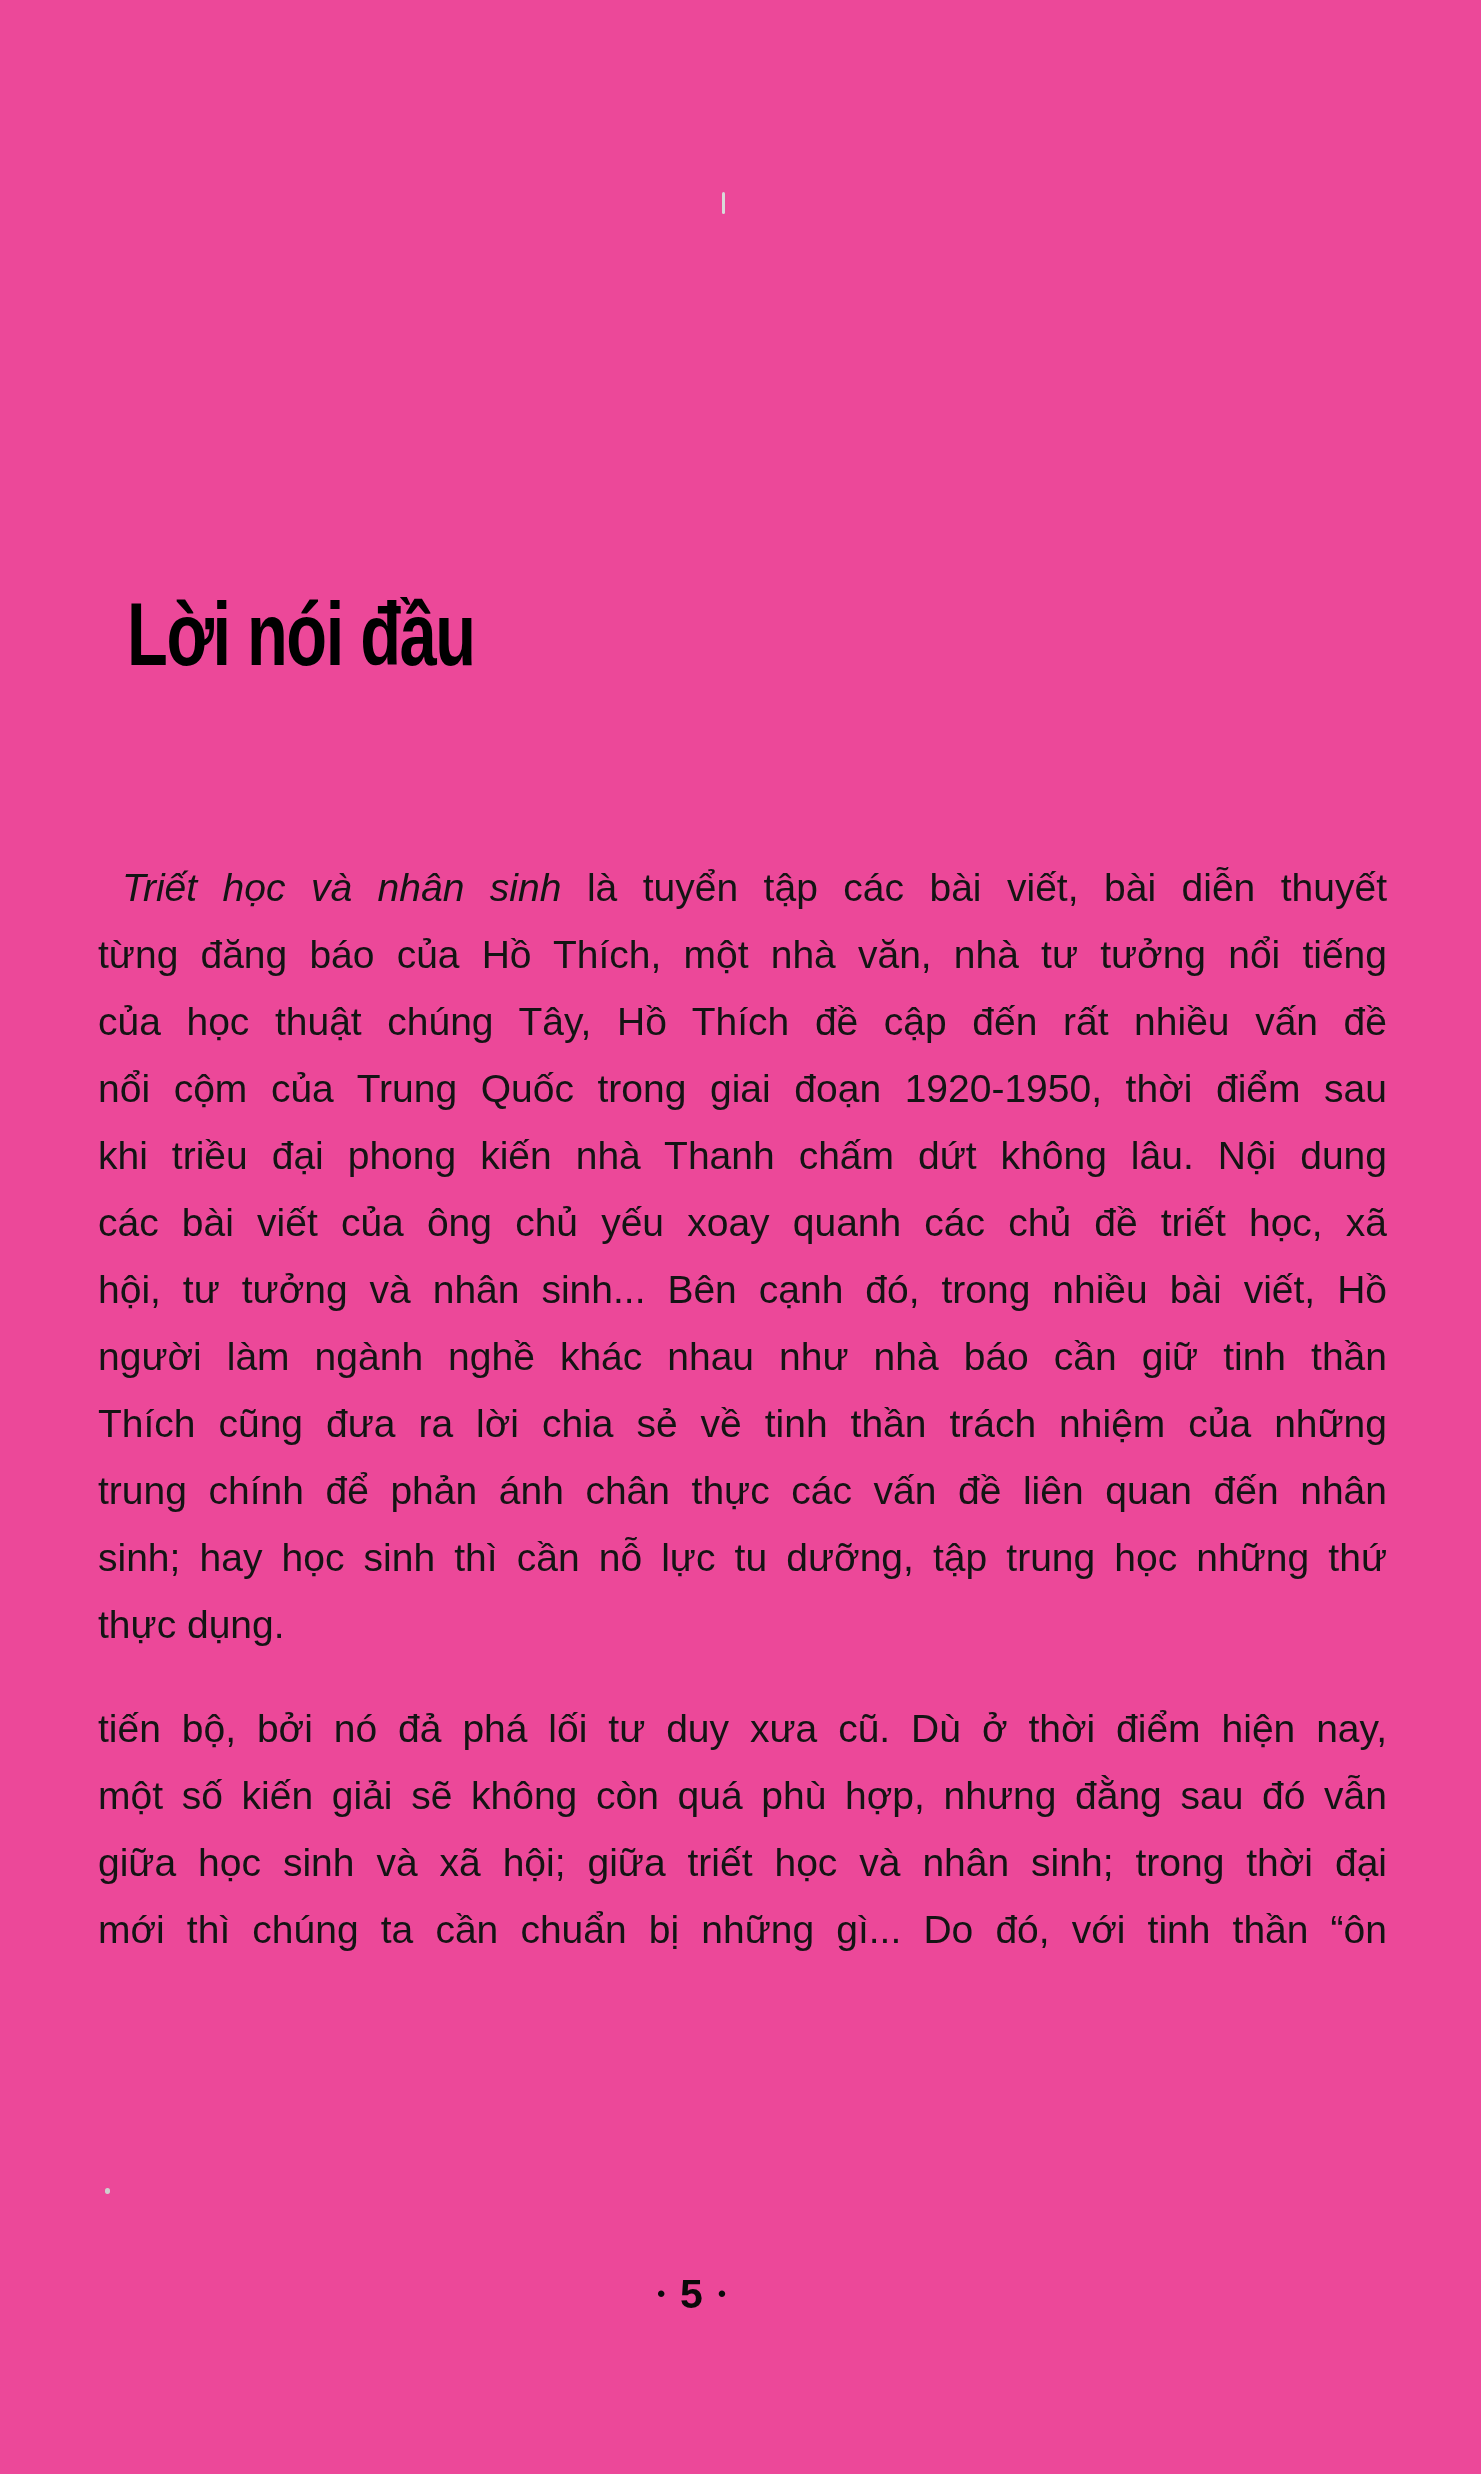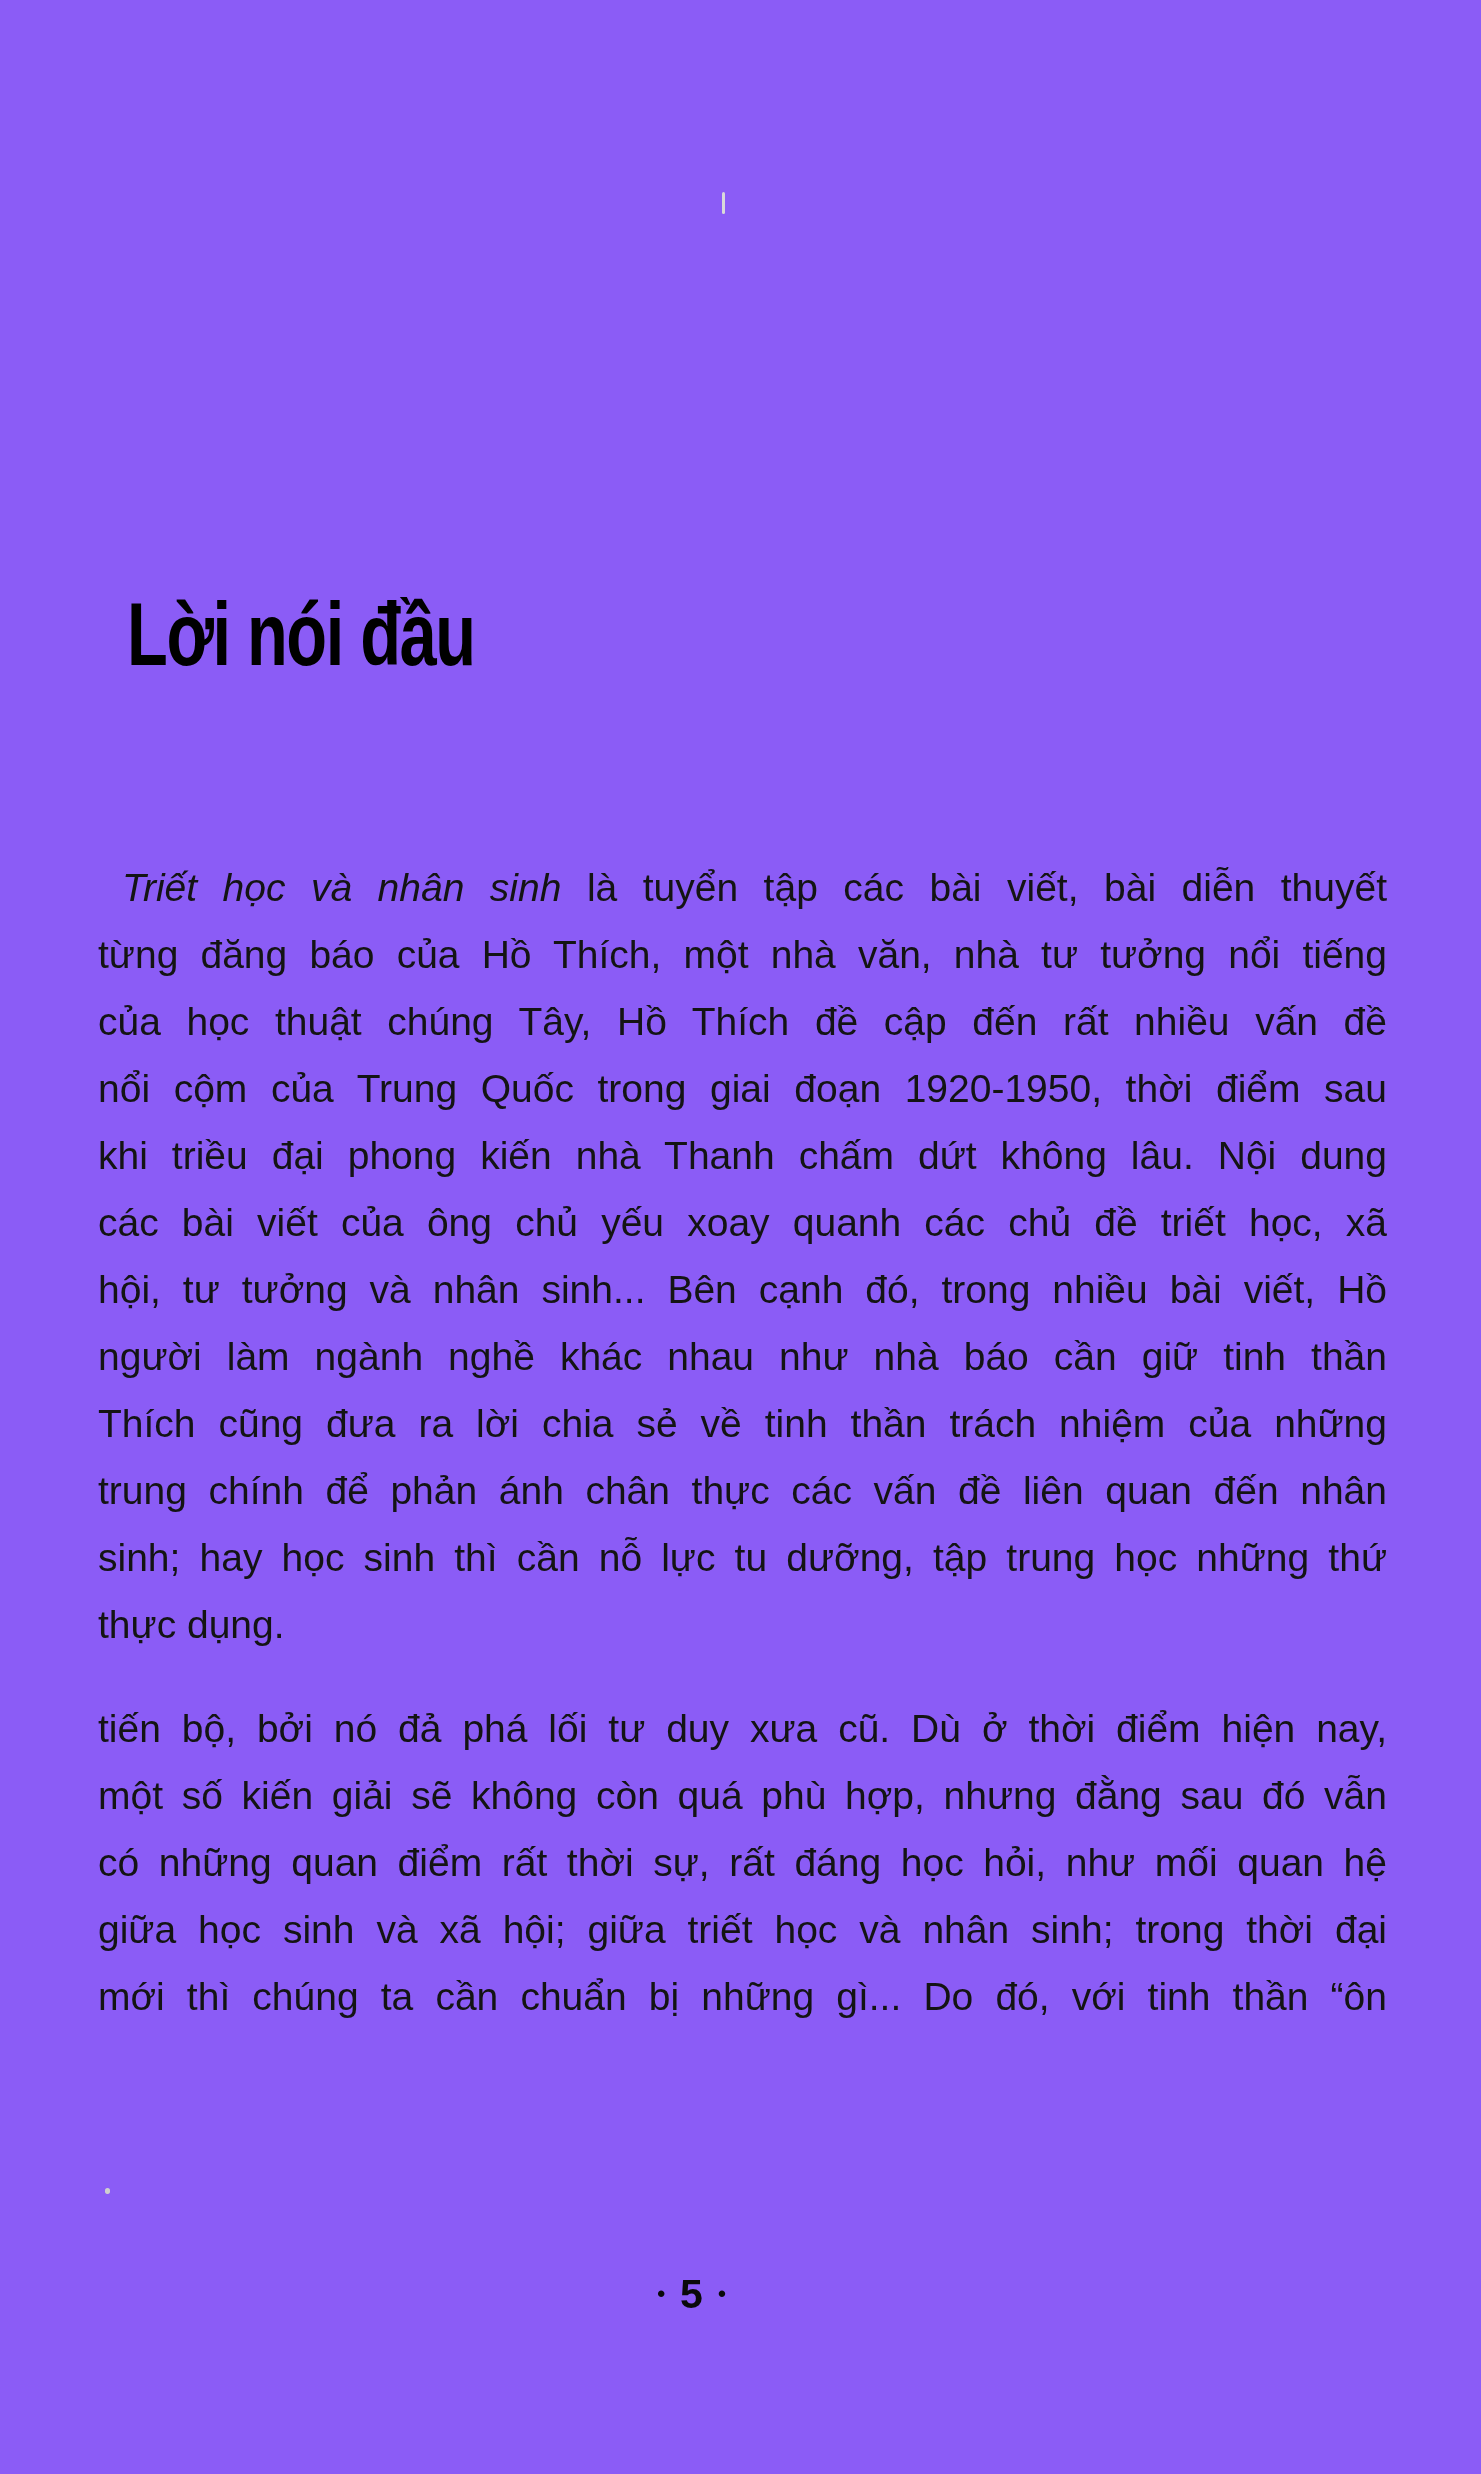--- a/index.html
+++ b/index.html
@@ -4,21 +4,21 @@
 <style>
   html, body {
     margin: 0;
     padding: 0;
     background: #ffffff;
   }
   #page {
     position: relative;
     width: 1481px;
     height: 2475px;
-    background: #8b5cf6;
+    background: #ec4899;
     overflow: hidden;
     font-family: "Liberation Sans", sans-serif;
     color: #111111;
   }
   
   #chapter-title {
     position: absolute;
     left: 127px;
     top: 523px;
     font-size: 89px;
@@ -93,21 +93,20 @@
         <div class="line">hội, tư tưởng và nhân sinh... Bên cạnh đó, trong nhiều bài viết, Hồ</div>
         <div class="line">người làm ngành nghề khác nhau như nhà báo cần giữ tinh thần</div>
         <div class="line">Thích cũng đưa ra lời chia sẻ về tinh thần trách nhiệm của những</div>
         <div class="line">trung chính để phản ánh chân thực các vấn đề liên quan đến nhân</div>
         <div class="line">sinh; hay học sinh thì cần nỗ lực tu dưỡng, tập trung học những thứ</div>
         <div class="line last-line">thực dụng.</div>
       </div>
     <div class="paragraph">
         <div class="line">tiến bộ, bởi nó đả phá lối tư duy xưa cũ. Dù ở thời điểm hiện nay,</div>
         <div class="line">một số kiến giải sẽ không còn quá phù hợp, nhưng đằng sau đó vẫn</div>
-        <div class="line">có những quan điểm rất thời sự, rất đáng học hỏi, như mối quan hệ</div>
         <div class="line">giữa học sinh và xã hội; giữa triết học và nhân sinh; trong thời đại</div>
         <div class="line">mới thì chúng ta cần chuẩn bị những gì... Do đó, với tinh thần “ôn</div>
       </div>
   </div>
 
   <div id="footer">
     <span class="footer-bullet">•</span>
     <span class="footer-num">5</span>
     <span class="footer-bullet">•</span>
   </div>

